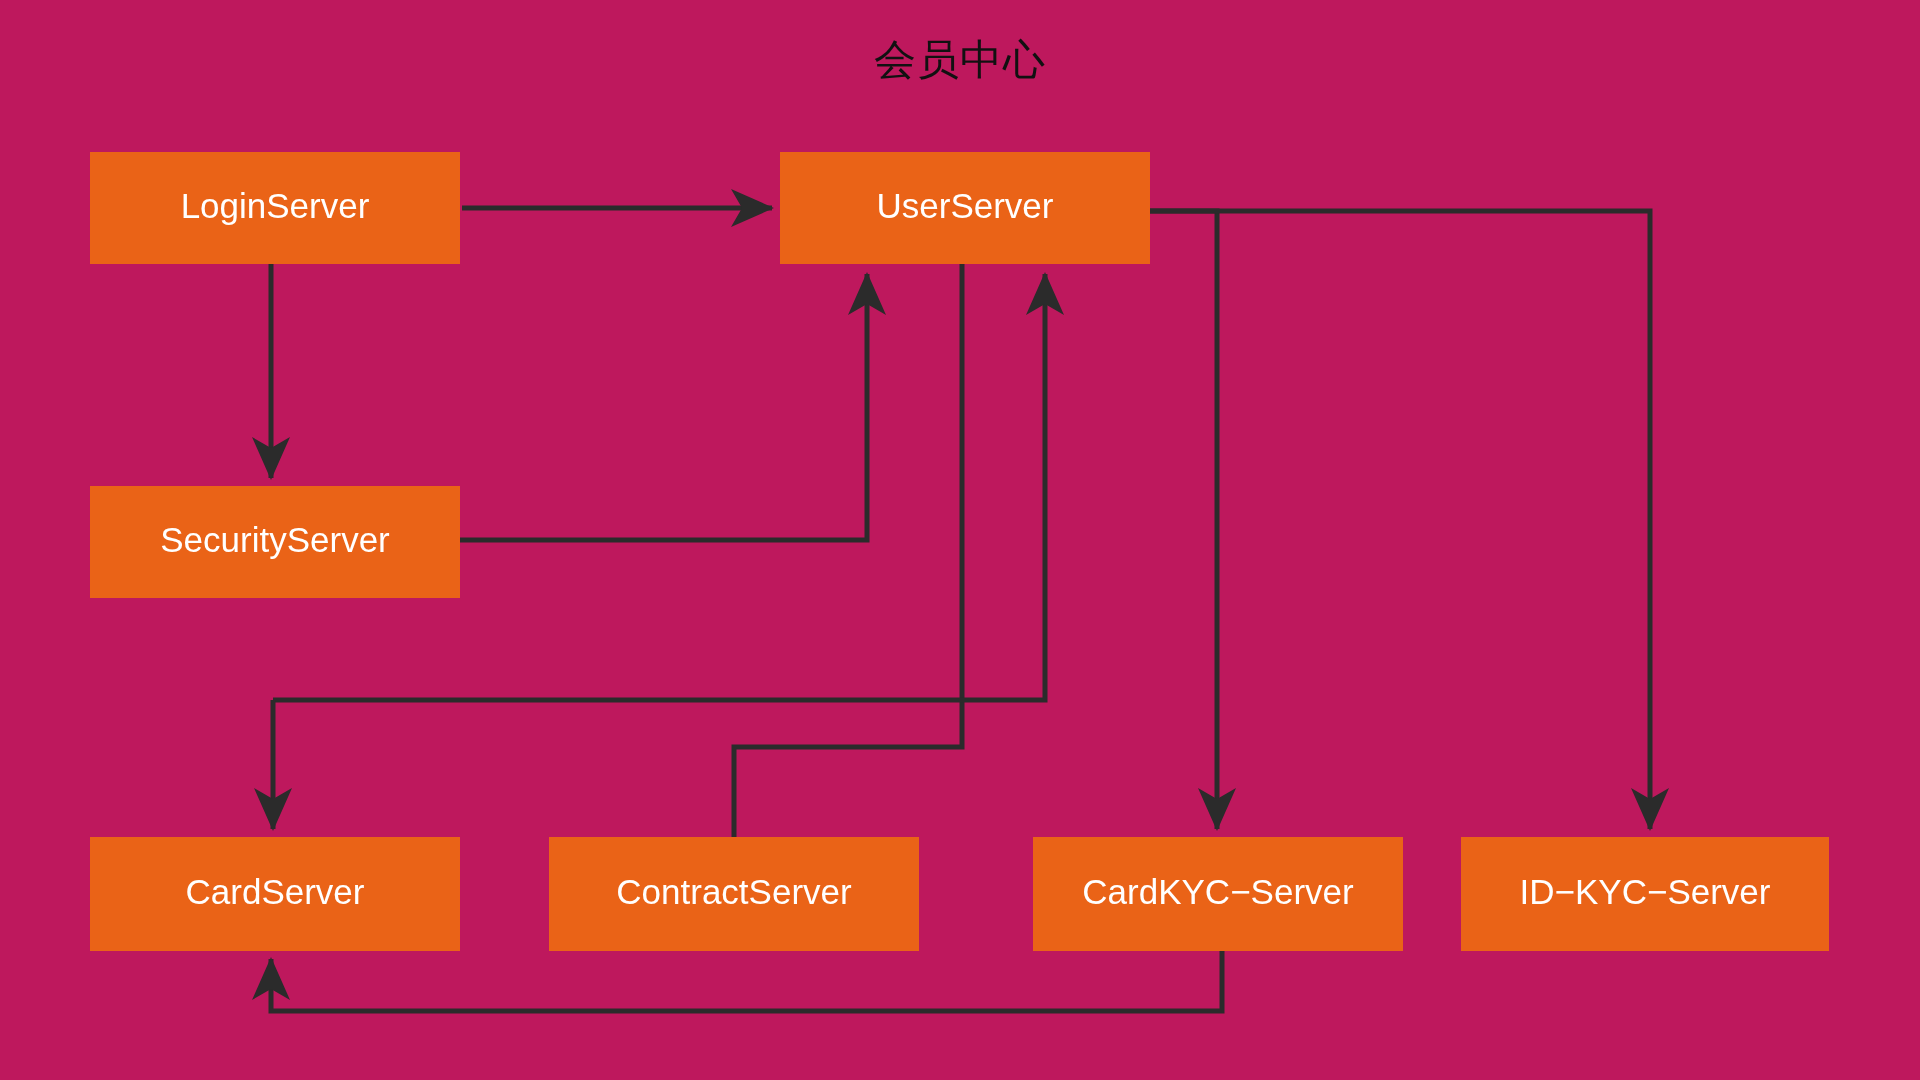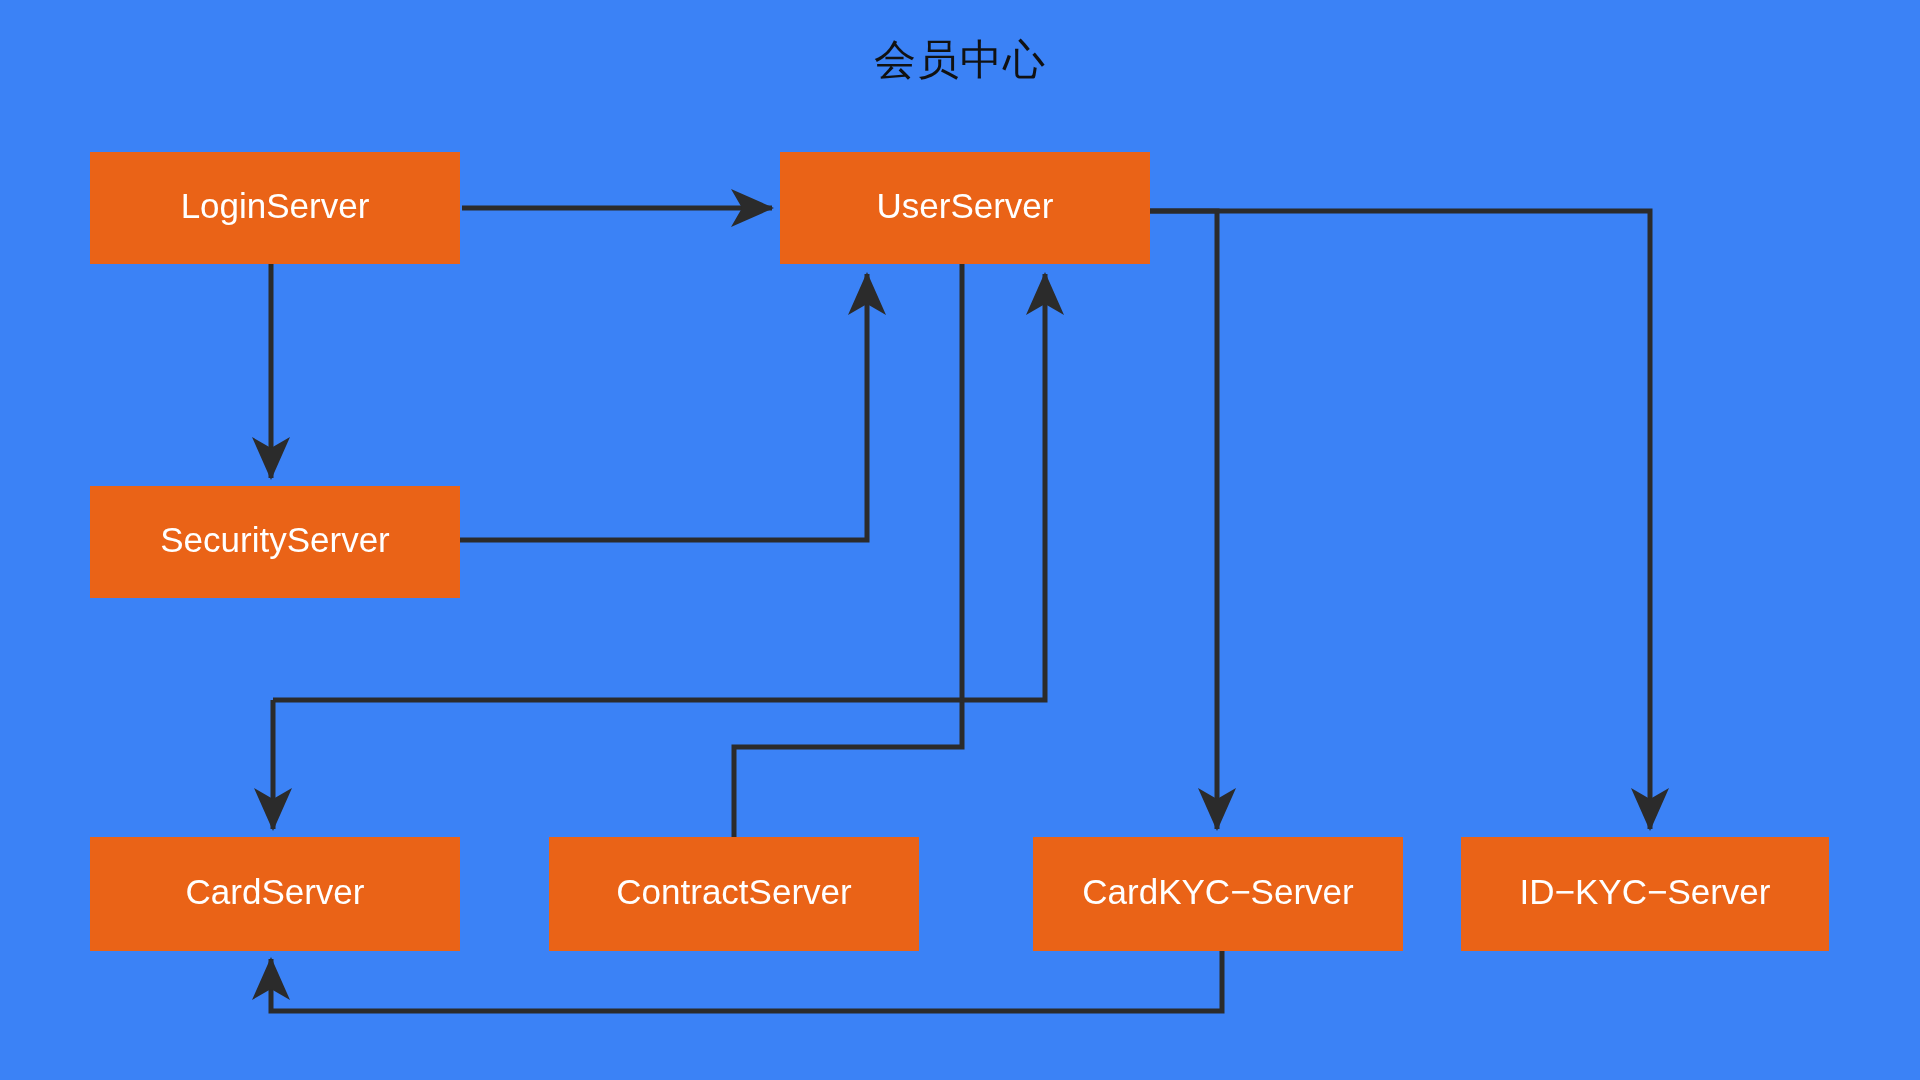--- a/index.html
+++ b/index.html
@@ -10,21 +10,21 @@
   body {
     width: 1920px;
     height: 1080px;
     font-family: "Liberation Sans", sans-serif;
     overflow: hidden;
   }
   #diagram-root {
     position: relative;
     width: 1920px;
     height: 1080px;
-    background: #3b82f6;
+    background: #be185d;
   }
   #diagram-title {
     position: absolute;
     left: 0;
     top: 34px;
     width: 1920px;
     text-align: center;
     font-size: 42px;
     line-height: 52px;
     color: #111111;

